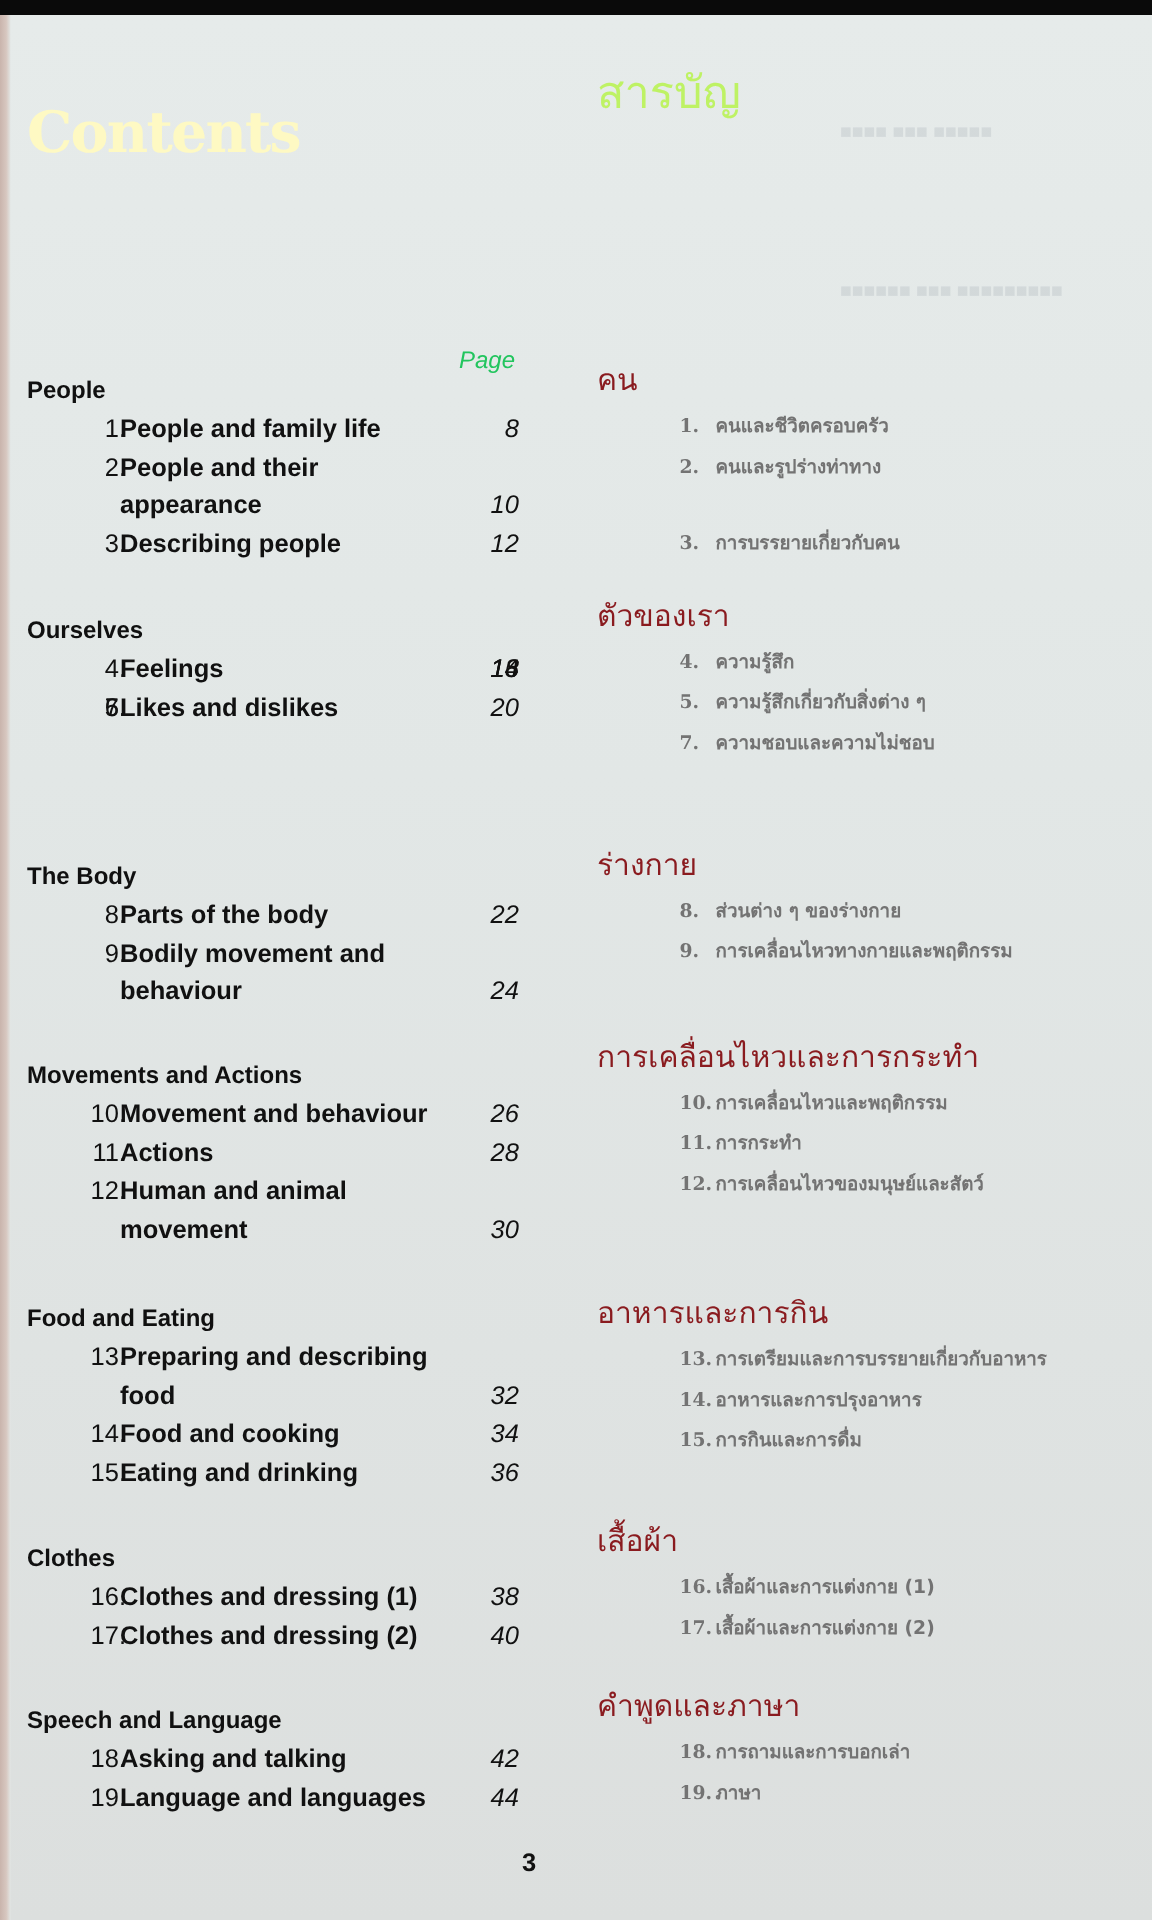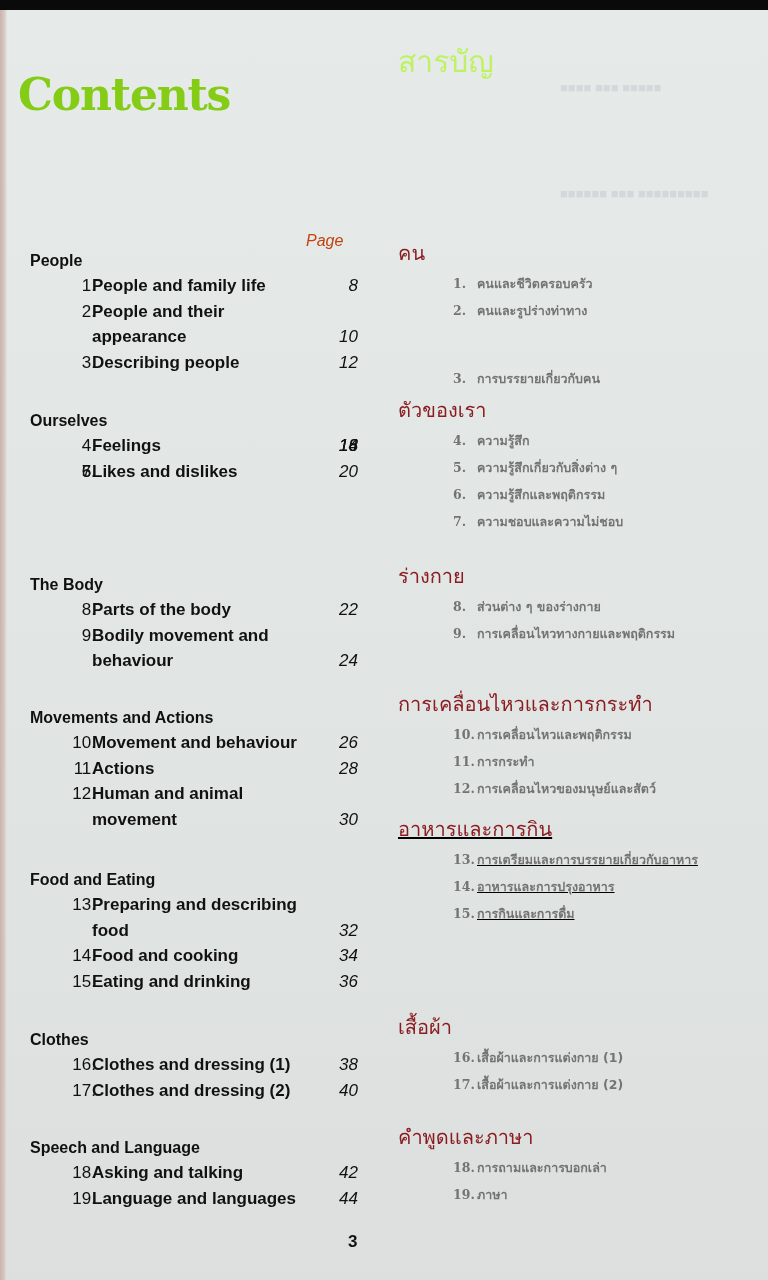--- a/index.html
+++ b/index.html
@@ -14,32 +14,32 @@
     .page-edge {
       position:absolute; left:0; top:10px; width:7px; height:1270px;
       background: linear-gradient(90deg, #c9b4ac 0%, #d7c7c0 60%, #e2e5e3 100%);
     }
     .ghost {
       position:absolute; color:rgba(120,130,140,0.16);
       font-family:"Liberation Sans", sans-serif; font-size:13px; font-weight:bold;
     }
     .title-en {
       position:absolute; left:18px; top:40px;
-      font-family:"DejaVu Serif", serif; font-weight:bold; font-size:44px;
-      color:#84cc16; letter-spacing:-1.2px;
+      font-family:"DejaVu Serif", serif; font-weight:bold; font-size:38px;
+      color:#fef9c3; letter-spacing:-1.2px;
     }
     .title-th {
       position:absolute; left:398px; top:38px;
       font-family:"DejaVu Sans", sans-serif; font-size:30px; color:#bef264;
     }
     .page-header {
       position:absolute; left:306px; top:232px;
-      font-family:"Liberation Sans", sans-serif; font-style:italic; font-size:16px; color:#c2410c;
-    }
-    .en-section { position:absolute; left:18px; width:340px;margin-left:12px; }
+      font-family:"Liberation Sans", sans-serif; font-style:italic; font-size:16px; color:#22c55e;
+    }
+    .en-section { position:absolute; left:18px; width:340px; }
     .en-heading {
       font-family:"Liberation Sans", sans-serif; font-weight:bold; font-size:16px;
       color:#101010; height:24px; line-height:24px;
     }
     .en-entry {
       position:relative; font-family:"Liberation Sans", sans-serif; font-size:17px; color:#111;
       line-height:25.5px;
     }
     .en-entry .num { position:absolute; left:22px; width:44px; text-align:right; }
     .en-entry .label { display:block; margin-left:62px; width:220px;font-weight:bold; }
@@ -192,45 +192,44 @@
       <span class="num">19.</span>
       <span class="label">Language and languages</span>
       <span class="pg">44</span>
     </div>
 </div>
 
 <div class="th-section" style="top:236px;">
   <div class="th-heading">คน</div>
   <div class="th-entry"><span class="num">1.</span><span>คนและชีวิตครอบครัว</span></div>
   <div class="th-entry"><span class="num">2.</span><span>คนและรูปร่างท่าทาง</span></div>
-  <div class="th-entry" style="margin-top:41px;"><span class="num">3.</span><span>การบรรยายเกี่ยวกับคน</span></div>
+  <div class="th-entry" style="margin-top:24px;"><span class="num">3.</span><span>การบรรยายเกี่ยวกับคน</span></div>
 </div>
 
 <div class="th-section" style="top:393px;">
   <div class="th-heading">ตัวของเรา</div>
   <div class="th-entry"><span class="num">4.</span><span>ความรู้สึก</span></div>
   <div class="th-entry"><span class="num">5.</span><span>ความรู้สึกเกี่ยวกับสิ่งต่าง ๆ</span></div>
-  <div class="th-entry"><span class="num">6.</span><span>ความรู้สึกและพฤติกรรม</span></div>
   <div class="th-entry"><span class="num">7.</span><span>ความชอบและความไม่ชอบ</span></div>
 </div>
 
 <div class="th-section" style="top:559px;">
   <div class="th-heading">ร่างกาย</div>
   <div class="th-entry"><span class="num">8.</span><span>ส่วนต่าง ๆ ของร่างกาย</span></div>
   <div class="th-entry"><span class="num">9.</span><span>การเคลื่อนไหวทางกายและพฤติกรรม</span></div>
 </div>
 
 <div class="th-section" style="top:687px;">
   <div class="th-heading">การเคลื่อนไหวและการกระทำ</div>
   <div class="th-entry"><span class="num">10.</span><span>การเคลื่อนไหวและพฤติกรรม</span></div>
   <div class="th-entry"><span class="num">11.</span><span>การกระทำ</span></div>
   <div class="th-entry"><span class="num">12.</span><span>การเคลื่อนไหวของมนุษย์และสัตว์</span></div>
 </div>
 
-<div class="th-section" style="top:812px;text-decoration:underline;">
+<div class="th-section" style="top:858px;">
   <div class="th-heading">อาหารและการกิน</div>
   <div class="th-entry"><span class="num">13.</span><span>การเตรียมและการบรรยายเกี่ยวกับอาหาร</span></div>
   <div class="th-entry"><span class="num">14.</span><span>อาหารและการปรุงอาหาร</span></div>
   <div class="th-entry"><span class="num">15.</span><span>การกินและการดื่ม</span></div>
 </div>
 
 <div class="th-section" style="top:1010px;">
   <div class="th-heading">เสื้อผ้า</div>
   <div class="th-entry"><span class="num">16.</span><span>เสื้อผ้าและการแต่งกาย (1)</span></div>
   <div class="th-entry"><span class="num">17.</span><span>เสื้อผ้าและการแต่งกาย (2)</span></div>

